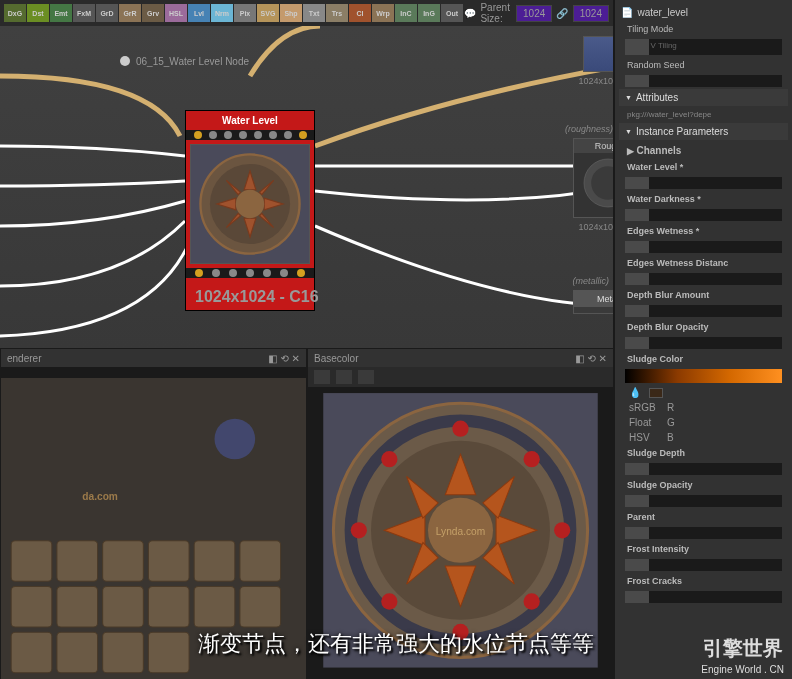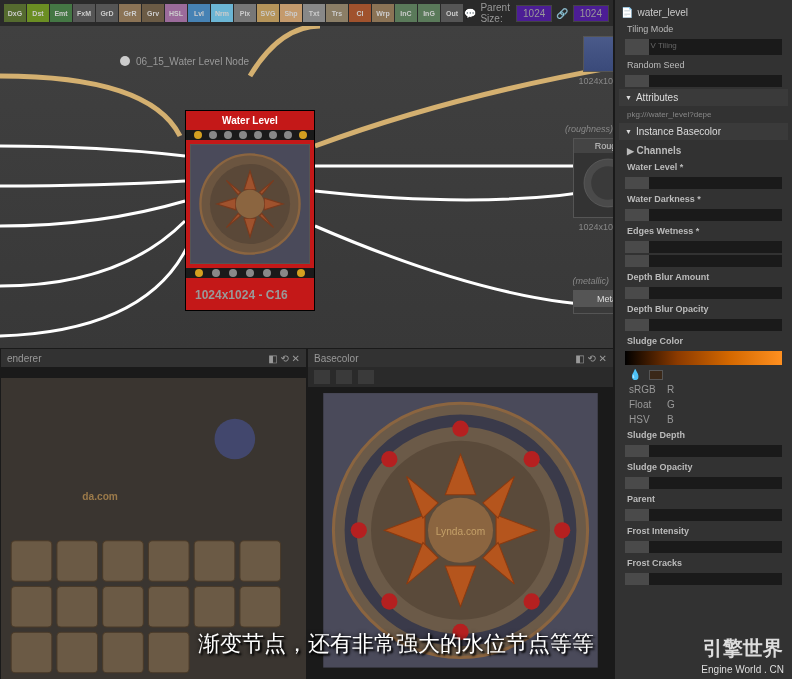--- a/index.html
+++ b/index.html
@@ -11,21 +11,21 @@
 .graph-area{position:absolute;top:26px;left:0;right:0;bottom:0;background:linear-gradient(#404040,#383838)}
 .node-label{position:absolute;top:30px;left:120px;color:#999;font-size:14px;display:flex;gap:6px}
 .node-label::before{content:"";width:10px;height:10px;background:#ccc;border-radius:50%}
 .node{position:absolute;top:84px;left:185px;width:130px;background:#c41818;border:1px solid #000}
 .node-title{background:#c41818;color:#fff;text-align:center;padding:4px;font-size:10px;font-weight:bold}
 .node-preview{margin:4px;height:120px;background:#333;border:1px solid #555;position:relative;overflow:hidden}
 .node-ports{height:10px;background:#1a1a1a;display:flex;justify-content:space-around;padding:0 4px}
 .port{width:8px;height:8px;border-radius:50%;background:#888;margin-top:1px}
 .port.y{background:#d4a020}
 .node-bottom{height:32px;background:#c41818}
-.node-size{position:absolute;top:262px;left:195px;color:#999;font-size:12px;font-weight:bold}
+.node-size{position:absolute;top:262px;left:195px;color:#999;font-size:16px;font-weight:bold}
 .thumb{position:absolute;border:1px solid #555;background:#2a2a2a}
 .thumb-lbl{color:#888;font-size:9px;position:absolute}
 .props{grid-column:2;grid-row:1/3;background:#323232;padding:4px;overflow:hidden;border-left:1px solid #1a1a1a}
 .prop-hdr{display:flex;align-items:center;gap:4px;padding:3px 2px;color:#ccc;font-size:10px}
 .prop-sec{background:#3a3a3a;padding:3px 6px;margin:2px 0;color:#ddd;font-weight:normal;font-size:10px;display:flex;align-items:center;gap:4px}
 .prop-sec::before{content:"▼";font-size:7px}
 .prop-row{padding:3px 8px;color:#bbb;font-size:9px;}
 .prop-row.b{font-weight:bold}
 .slider{height:12px;background:#1a1a1a;margin:2px 6px;position:relative}
 .slider::after{content:"";position:absolute;left:0;top:0;bottom:0;width:15%;background:#4a4a4a}
@@ -166,29 +166,30 @@
     <div class="prop-hdr">
       <span>📄</span>
       <span>water_level</span>
     </div>
     <div class="prop-row">Tiling Mode</div>
     <div class="slider" style="height:16px"><span style="font-size:8px;padding:2px;color:#666">H and V Tiling</span></div>
     <div class="prop-row">Random Seed</div>
     <div class="slider"></div>
     <div class="prop-sec">Attributes</div>
     <div class="path-txt">pkg:///water_level?depe</div>
-    <div class="prop-sec">Instance Basecolor</div>
+    <div class="prop-sec">Instance Parameters</div>
     <div class="prop-row b">▶ <span>Channels</span></div>
     <div id="params1">
         <div class="prop-row b">Water Level *</div>
         <div class="slider"></div>
         <div class="prop-row b">Water Darkness *</div>
         <div class="slider"></div>
         <div class="prop-row b">Edges Wetness *</div>
         <div class="slider"></div>
+        <div class="prop-row b">Edges Wetness Distanc</div>
         <div class="slider"></div>
         <div class="prop-row b">Depth Blur Amount</div>
         <div class="slider"></div>
         <div class="prop-row b">Depth Blur Opacity</div>
         <div class="slider"></div>
       </div>
     <div class="prop-row b">Sludge Color</div>
     <div class="color-grad"></div>
     <div class="color-ctrl">
       <span>💧</span>

